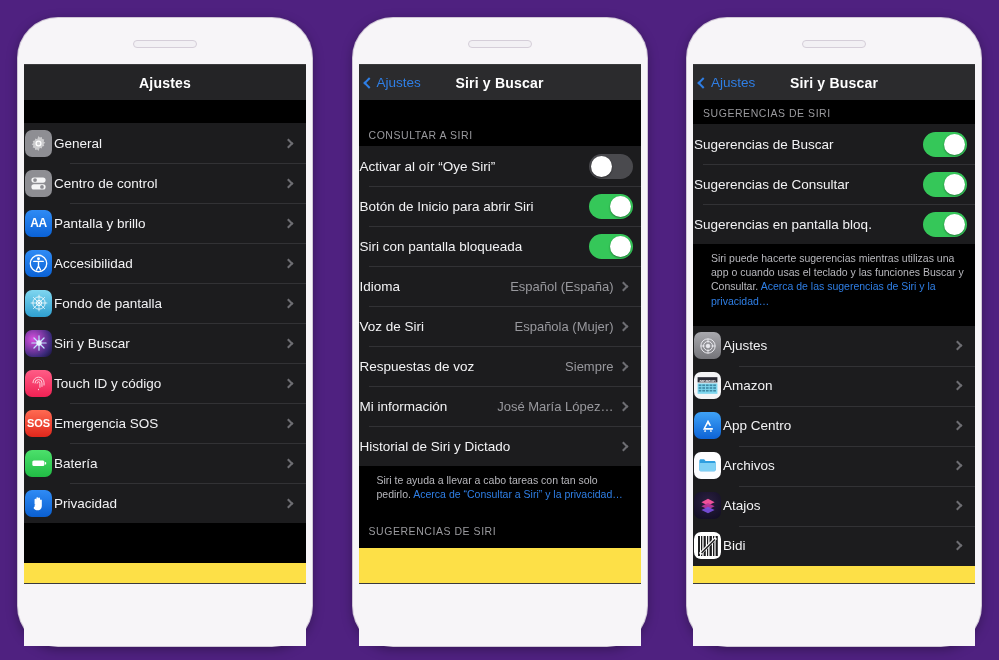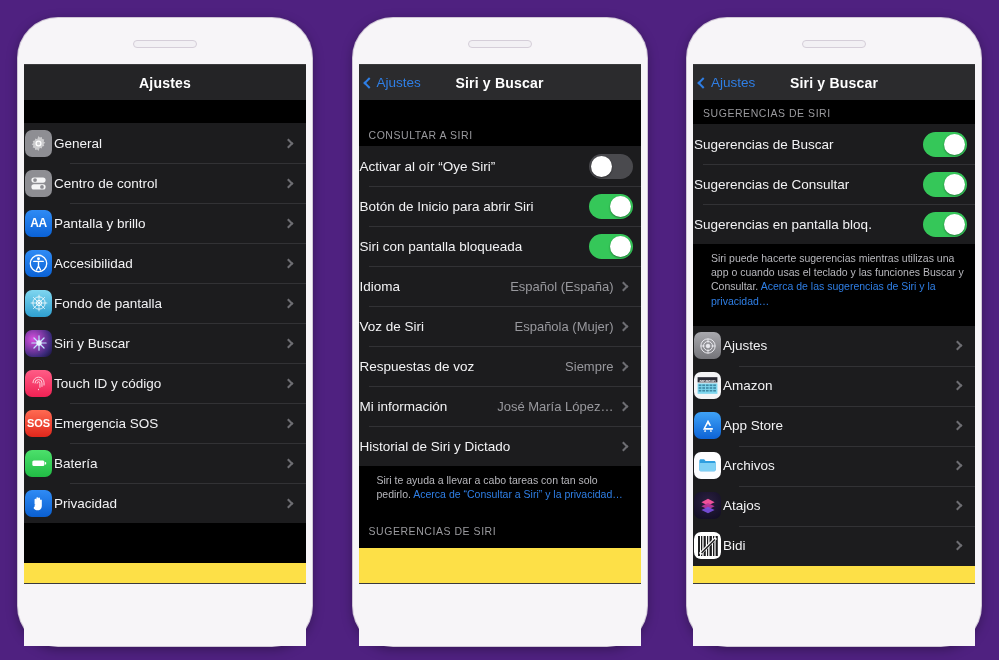--- a/index.html
+++ b/index.html
@@ -493,21 +493,21 @@
           <span class="chev"></span>
         </div>
 
         <div class="row with-icon">
           <span class="ico" style="background:linear-gradient(180deg,#3fa2f7,#0d63d6)">
             <svg width="20" height="20" viewBox="0 0 24 24">
                 <path fill="#fff" d="M12 4.6l3.9 7.1h-2.3L12 8.9l-3.1 5.6h8.9v1.9H5.9L12 4.6z"></path>
                 <path fill="#fff" d="M8.2 16.9l-1 1.8 1.7.5.9-1.6zM15.8 16.9l1 1.8-1.7.5-.9-1.6z"></path>
               </svg>
           </span>
-          <span class="row-label">App Store</span>
+          <span class="row-label">App Centro</span>
           <span class="chev"></span>
         </div>
 
         <div class="row with-icon">
           <span class="ico" style="background:#fdfdff">
             <svg width="23" height="23" viewBox="0 0 24 24">
                 <path fill="#2f9fe0" d="M3.5 7.2c0-.9.7-1.6 1.6-1.6h3.4l1.5 1.6h8.9c.9 0 1.6.7 1.6 1.6v7.6c0 .9-.7 1.6-1.6 1.6H5.1c-.9 0-1.6-.7-1.6-1.6V7.2z"></path>
                 <path fill="#7fd0f5" d="M3.5 9.4h17v6.9c0 .9-.7 1.6-1.6 1.6H5.1c-.9 0-1.6-.7-1.6-1.6V9.4z"></path>
               </svg>
           </span>

